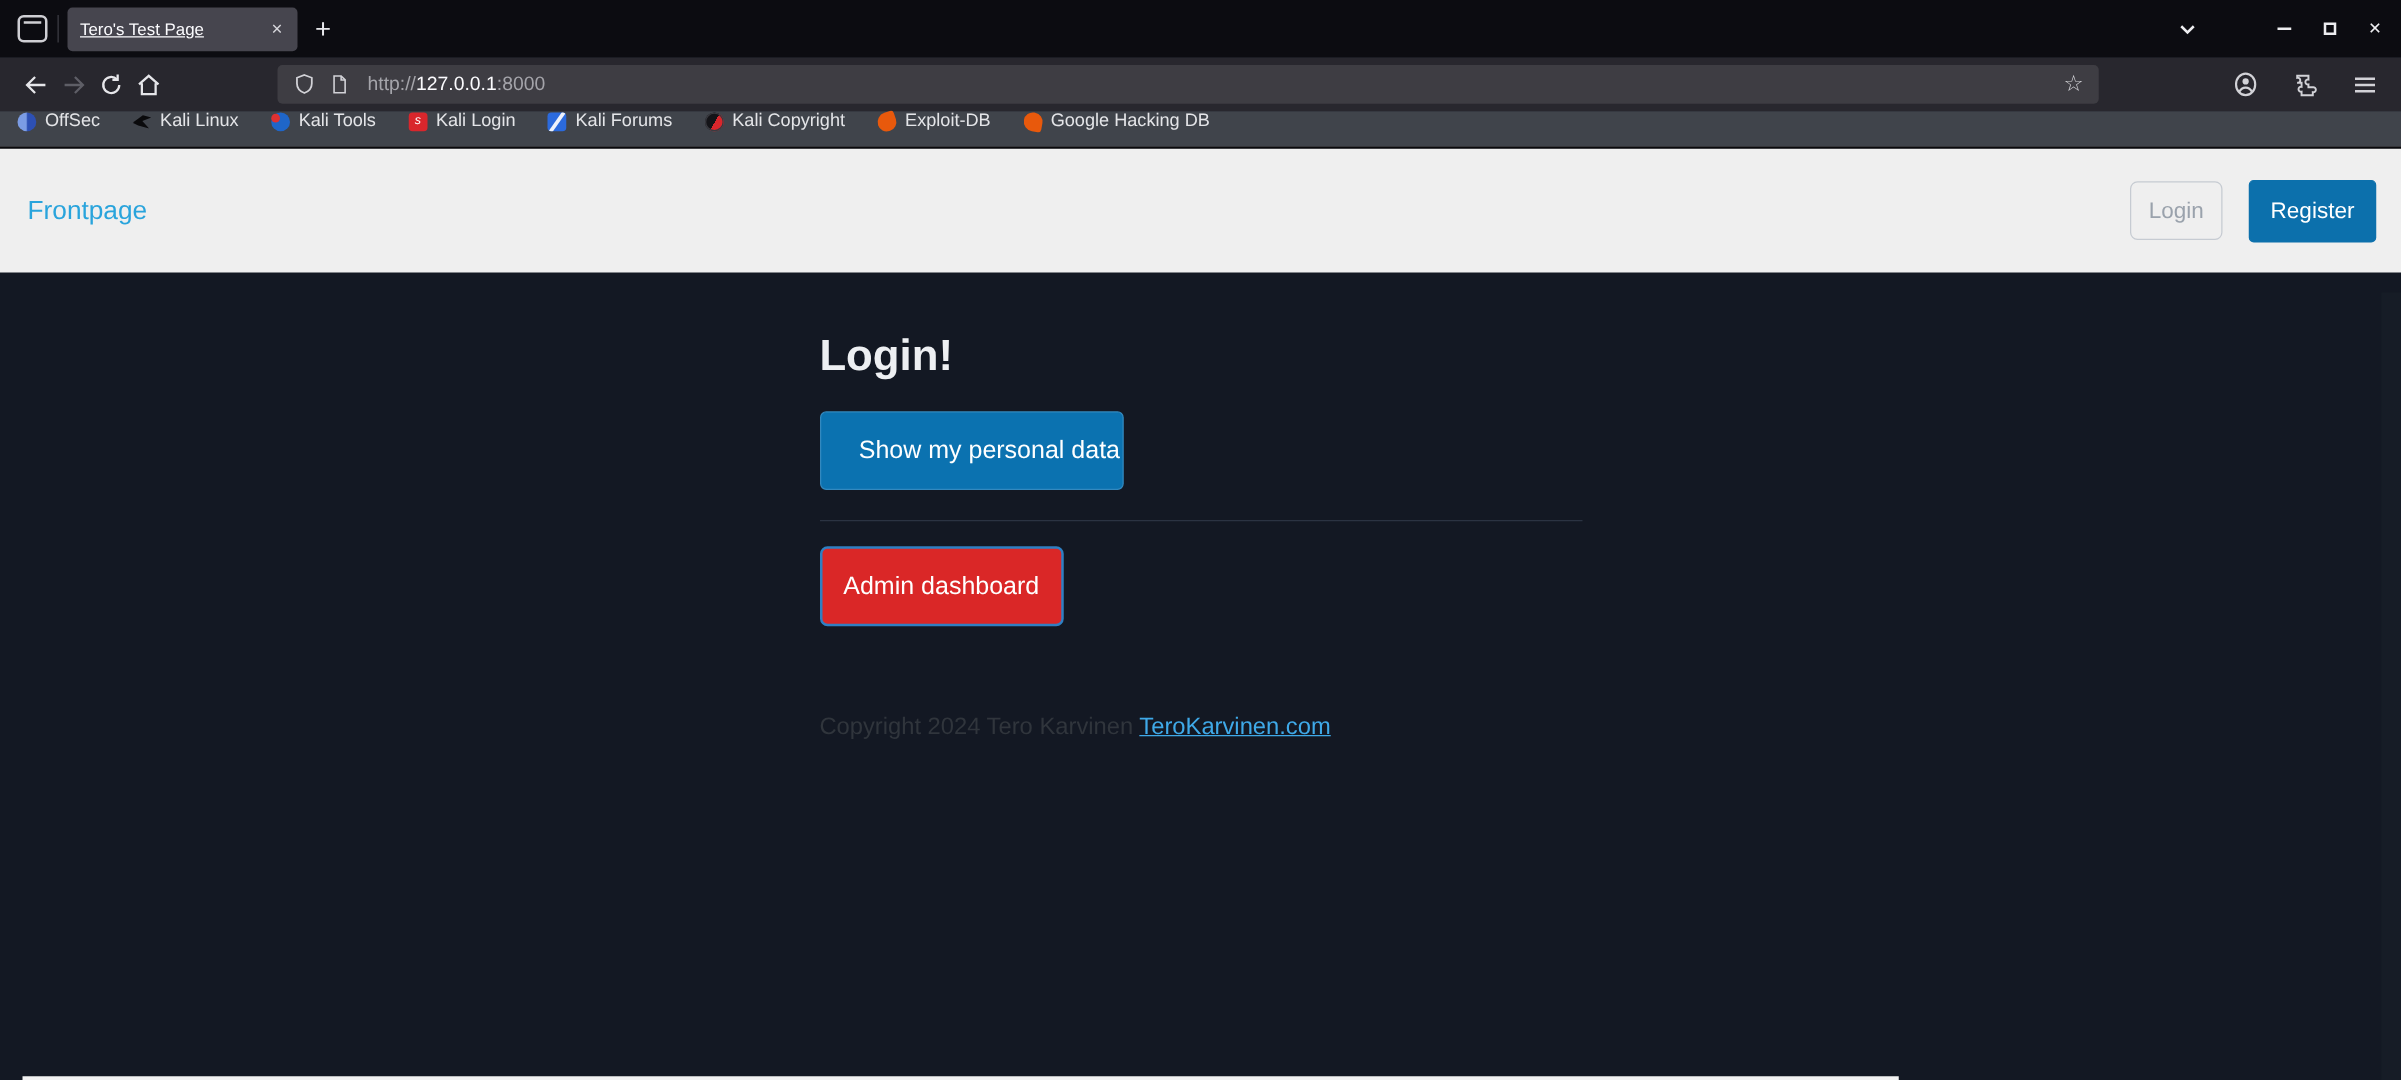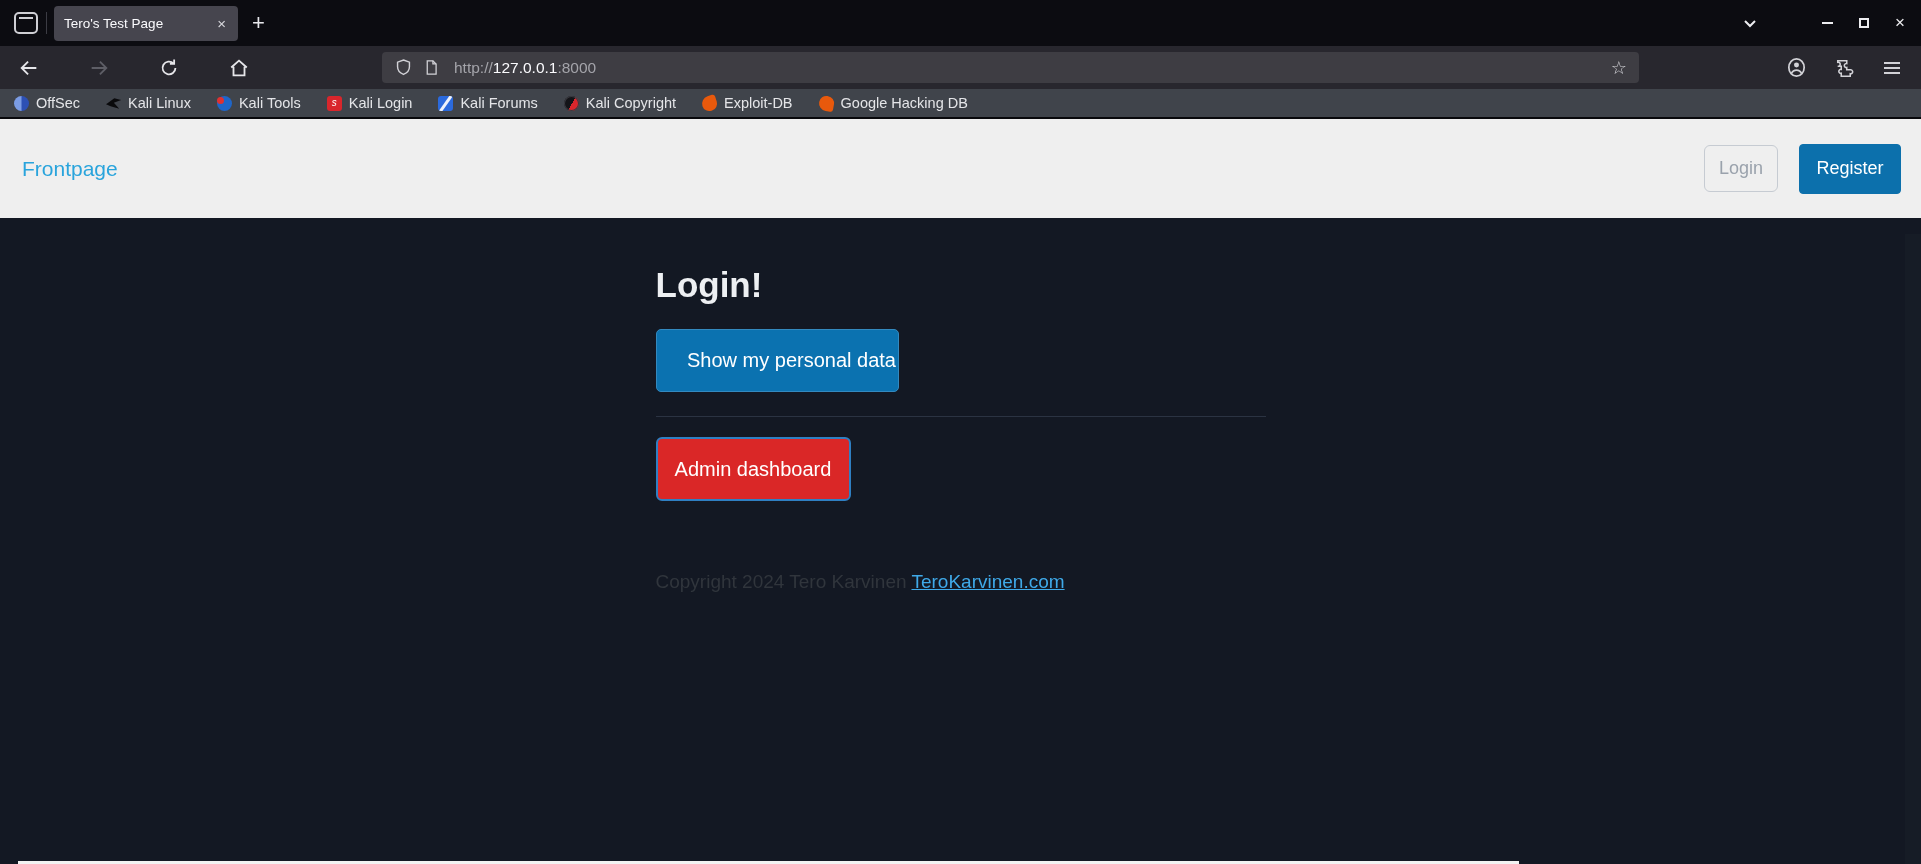--- a/index.html
+++ b/index.html
@@ -21,53 +21,53 @@
   }
   .fxview::before {
     content: ""; position: absolute; left: 3px; right: 3px; top: 3px; height: 2px;
     background: #cfcfd4;
   }
   .tab-sep { width: 1px; height: 22px; background: #3c3c44; margin-right: 7px; flex: none; }
   .tab {
     width: 184px; height: 35px; background: #46454e; border-radius: 4px;
     display: flex; align-items: center; padding: 0 10px; flex: none;
   }
-  .tab-title { color: #fbfbfe; font-size: 13.5px; flex: 1; white-space: nowrap; overflow: hidden; }
+  .tab-title { color: #fbfbfe; font-size: 13.5px; flex: 1; white-space: nowrap; overflow: hidden; text-decoration: underline; }
   .tab-close { color: #d7d7dc; font-size: 15px; padding: 0 2px; cursor: default; }
   .newtab { color: #e8e8ec; font-size: 22px; font-weight: 300; margin-left: 14px; }
   .tabbar-right { margin-left: auto; display: flex; align-items: center; }
   .alltabs-chevron { margin-right: 62px; display: flex; }
   .win-controls { display: flex; align-items: center; gap: 26px; }
   .win-min { width: 11px; height: 2px; background: #ededf0; }
   .win-max { width: 10px; height: 10px; border: 2px solid #ededf0; }
   .win-close { color: #ededf0; font-size: 17px; line-height: 10px; }
 
   
   .toolbar {
     height: 43px; background: #28272e;
-    display: flex; align-items: center; padding: 0 14px; gap: 40px;
+    display: flex; align-items: center; padding: 0 14px;
   }
   .tb-icon { width: 30px; height: 30px; display: flex; align-items: center; justify-content: center; border-radius: 4px; flex: none; }
   .urlbar {
     flex: 1; height: 31px; margin: 0 102px 0 88px; background: #3e3d43; border-radius: 4px;
     display: flex; align-items: center; padding: 0 12px; min-width: 0;
   }
   .urlbar .u-icon { display: flex; margin-right: 10px; }
   .url-text { font-size: 15.5px; white-space: nowrap; margin-left: 4px; }
   .url-dim { color: #a4a4aa; }
   .url-host { color: #fbfbfe; }
   .star { margin-left: auto; color: #d2d2d7; font-size: 18px; font-family: "DejaVu Sans", sans-serif; }
   .tb-right { display: flex; align-items: center; gap: 18px; }
   .hamburger { display: flex; flex-direction: column; gap: 3px; width: 30px; align-items: center; }
   .hamburger i { display: block; width: 16px; height: 2px; background: #d2d2d7; }
 
   
   .bookmarksbar {
     height: 28px; background: #40444b;
-    display: flex; align-items: center; padding: 0 14px; gap: 26px;
+    display: flex; align-items: flex-start; padding: 0 14px; gap: 26px;
   }
   .bm { display: flex; align-items: center; gap: 7px; color: #e4e5e8; font-size: 14.5px; white-space: nowrap; }
   .bm-icon { width: 15px; height: 15px; flex: none; position: relative; display: inline-block; }
   .ic-offsec { border-radius: 50%; background: linear-gradient(90deg, #7b9ce4 46%, #2d50b4 54%); }
   .ic-kali { background: #0a0a0c; clip-path: polygon(0 58%, 55% 18%, 100% 30%, 52% 48%, 88% 88%, 30% 72%); box-shadow: 0 0 0 1px #2c2c32 inset; }
   .ic-ktools { border-radius: 50%; background: #1f66c9; }
   .ic-ktools::before { content: ""; position: absolute; left: 0; top: 1px; width: 7px; height: 7px; border-radius: 50%; background: #e03131; }
   .ic-kdocs { border-radius: 3px; background: #d9262c; color: #fff; font-size: 10px; font-style: italic; text-align: center; line-height: 14px; }
   .ic-kforums { border-radius: 3px; background: #2b6add; overflow: hidden; }
   .ic-kforums::before { content: ""; position: absolute; left: 6px; top: -2px; width: 3px; height: 20px; background: #eef2fb; transform: rotate(35deg); }

